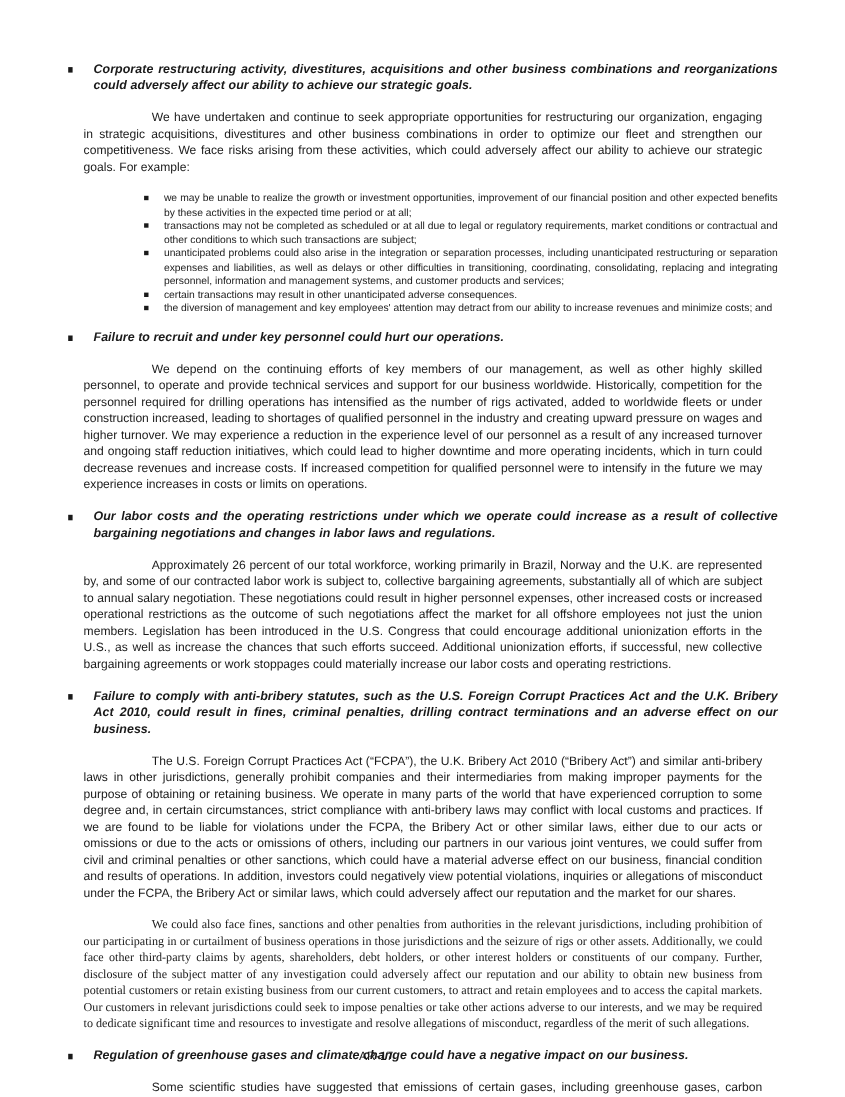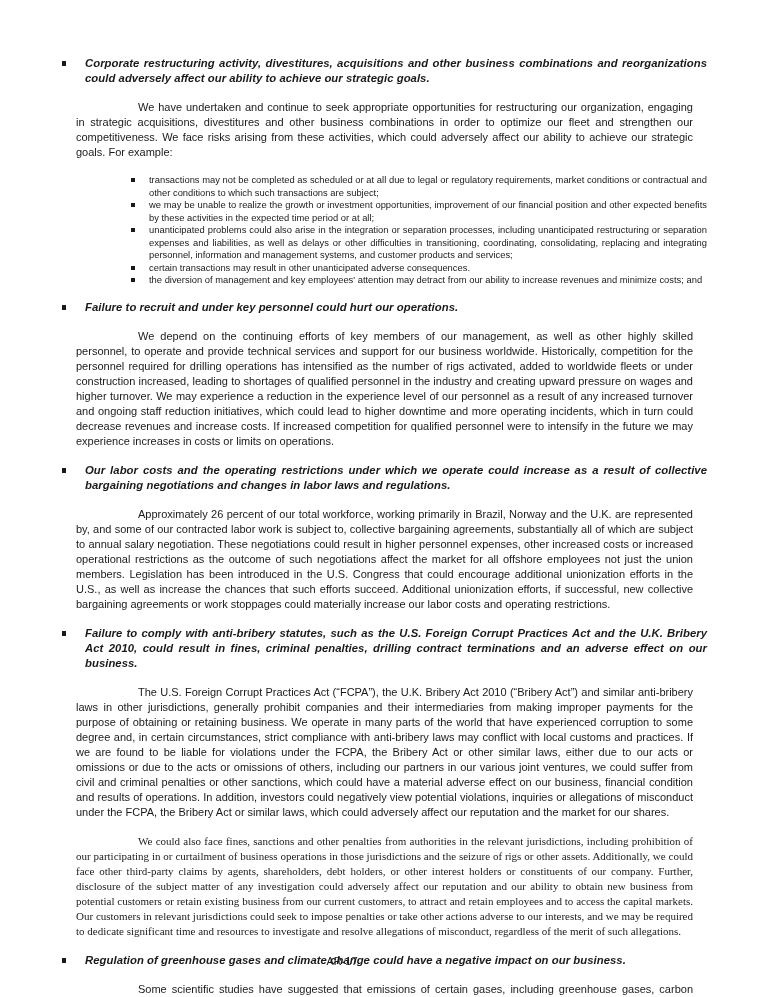--- a/index.html
+++ b/index.html
@@ -52,22 +52,22 @@
 
 <div class="page">
 
   <section class="risk">
     <div class="risk-heading">
       <span class="sq"></span>
       <span>Corporate restructuring activity, divestitures, acquisitions and other business combinations and reorganizations could adversely affect our ability to achieve our strategic goals.</span>
     </div>
     <p class="para">We have undertaken and continue to seek appropriate opportunities for restructuring our organization, engaging in strategic acquisitions, divestitures and other business combinations in order to optimize our fleet and strengthen our competitiveness.  We face risks arising from these activities, which could adversely affect our ability to achieve our strategic goals.  For example:</p>
     <ul class="sublist">
+      <li><span class="sq"></span><span>we may be unable to realize the growth or investment opportunities, improvement of our financial position and other expected benefits by these activities in the expected time period or at all;</span></li>
       <li><span class="sq"></span><span>transactions may not be completed as scheduled or at all due to legal or regulatory requirements, market conditions or contractual and other conditions to which such transactions are subject;</span></li>
-      <li><span class="sq"></span><span>we may be unable to realize the growth or investment opportunities, improvement of our financial position and other expected benefits by these activities in the expected time period or at all;</span></li>
       <li><span class="sq"></span><span>unanticipated problems could also arise in the integration or separation processes, including unanticipated restructuring or separation expenses and liabilities, as well as delays or other difficulties in transitioning, coordinating, consolidating, replacing and integrating personnel, information and management systems, and customer products and services;</span></li>
       <li><span class="sq"></span><span>certain transactions may result in other unanticipated adverse consequences.</span></li>
       <li><span class="sq"></span><span>the diversion of management and key employees' attention may detract from our ability to increase revenues and minimize costs; and</span></li>
     </ul>
   </section>
 
   <section class="risk">
     <div class="risk-heading">
       <span class="sq"></span>
       <span>Failure to recruit and under key personnel could hurt our operations.</span>

